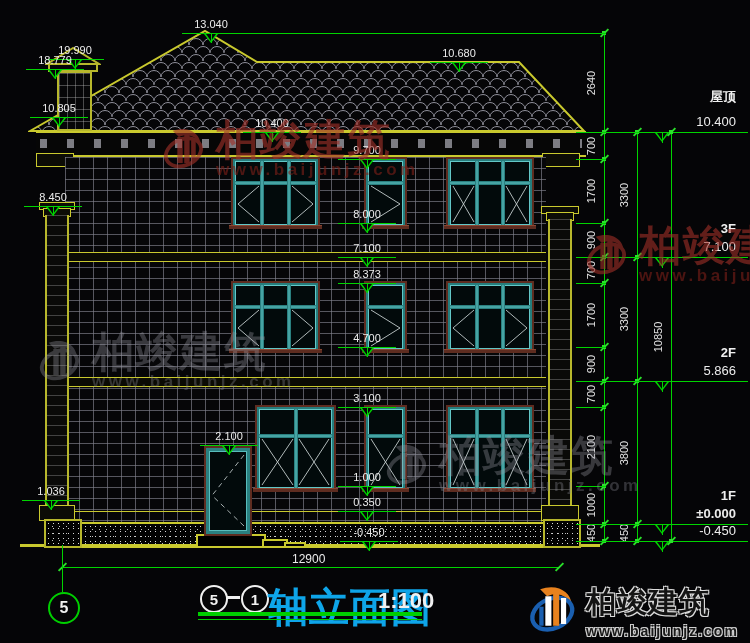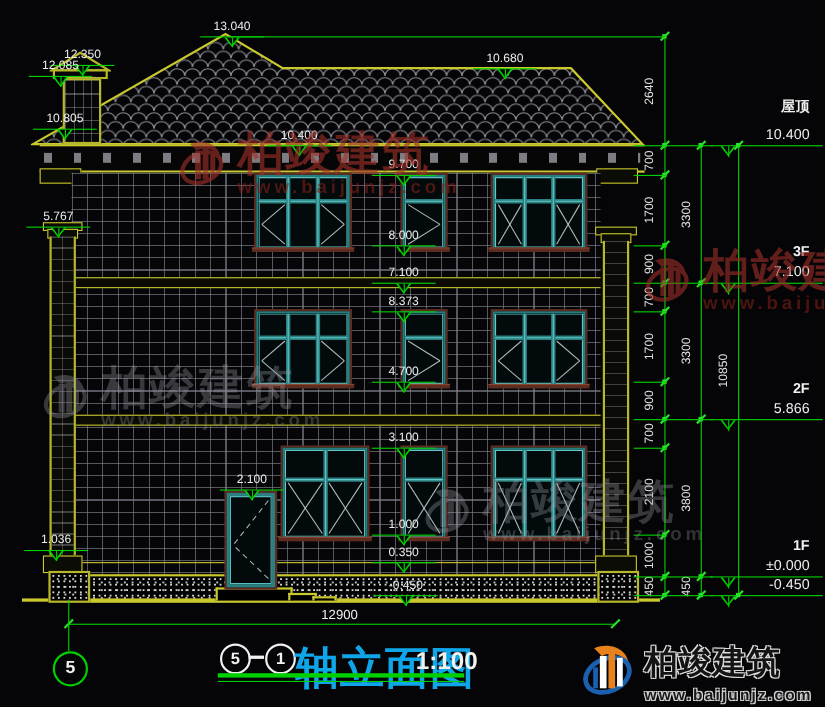--- a/index.html
+++ b/index.html
@@ -232,33 +232,33 @@
       <div class="abs" style="left:444px;top:225px;width:92px;height:3px;background:#5e2c20;border-top:1px solid #8a4530;"></div>
       <div class="abs" style="left:229px;top:349px;width:93px;height:3px;background:#5e2c20;border-top:1px solid #8a4530;"></div>
       <div class="abs" style="left:362px;top:349px;width:47px;height:3px;background:#5e2c20;border-top:1px solid #8a4530;"></div>
       <div class="abs" style="left:444px;top:349px;width:92px;height:3px;background:#5e2c20;border-top:1px solid #8a4530;"></div>
       <div class="abs" style="left:253px;top:488px;width:85px;height:3px;background:#5e2c20;border-top:1px solid #8a4530;"></div>
       <div class="abs" style="left:362px;top:488px;width:47px;height:3px;background:#5e2c20;border-top:1px solid #8a4530;"></div>
       <div class="abs" style="left:444px;top:488px;width:92px;height:3px;background:#5e2c20;border-top:1px solid #8a4530;"></div>
     </div>
 
   <div id="annotations">
-      <div class="lvl-text" style="left:46px;top:44px;width:58px;text-align:center;">12.350</div>
+      <div class="lvl-text" style="left:46px;top:44px;width:58px;text-align:center;">19.990</div>
       <div class="gh" style="left:46px;top:59px;width:58px;"></div>
       <div class="lvl-tri" style="left:68px;top:60px;"></div>
       <div class="gv" style="left:75px;top:60px;height:9px;"></div>
-      <div class="lvl-text" style="left:26px;top:54px;width:58px;text-align:center;">12.085</div>
+      <div class="lvl-text" style="left:26px;top:54px;width:58px;text-align:center;">18.779</div>
       <div class="gh" style="left:26px;top:69px;width:58px;"></div>
       <div class="lvl-tri" style="left:48px;top:70px;"></div>
       <div class="gv" style="left:55px;top:70px;height:9px;"></div>
       <div class="lvl-text" style="left:30px;top:102px;width:58px;text-align:center;">10.805</div>
       <div class="gh" style="left:30px;top:117px;width:58px;"></div>
       <div class="lvl-tri" style="left:52px;top:118px;"></div>
       <div class="gv" style="left:59px;top:118px;height:9px;"></div>
-      <div class="lvl-text" style="left:24px;top:191px;width:58px;text-align:center;">5.767</div>
+      <div class="lvl-text" style="left:24px;top:191px;width:58px;text-align:center;">8.450</div>
       <div class="gh" style="left:24px;top:206px;width:58px;"></div>
       <div class="lvl-tri" style="left:46px;top:207px;"></div>
       <div class="gv" style="left:53px;top:207px;height:9px;"></div>
       <div class="lvl-text" style="left:22px;top:485px;width:58px;text-align:center;">1.036</div>
       <div class="gh" style="left:22px;top:500px;width:58px;"></div>
       <div class="lvl-tri" style="left:44px;top:501px;"></div>
       <div class="gv" style="left:51px;top:501px;height:9px;"></div>
       <div class="lvl-text" style="left:182px;top:18px;width:58px;text-align:center;">13.040</div>
       <div class="gh" style="left:182px;top:33px;width:58px;"></div>
       <div class="lvl-tri" style="left:204px;top:34px;"></div>
@@ -323,21 +323,21 @@
       <div class="rl-value" style="left:666px;top:239px;">7.100</div>
       <div class="gh" style="left:646px;top:381px;width:102px;"></div>
       <div class="lvl-tri" style="left:655px;top:382px;"></div>
       <div class="gv" style="left:662px;top:382px;height:10px;"></div>
       <div class="rl-label" style="left:666px;top:345px;">2F</div>
       <div class="rl-value" style="left:666px;top:363px;">5.866</div>
       <div class="gh" style="left:646px;top:524px;width:102px;"></div>
       <div class="lvl-tri" style="left:655px;top:525px;"></div>
       <div class="gv" style="left:662px;top:525px;height:10px;"></div>
       <div class="rl-label" style="left:666px;top:488px;">1F</div>
-      <div class="rl-value" style="left:666px;top:506px;">±0.000</div>
+      <div class="rl-value" style="left:666px;top:506px;font-weight:bold;">±0.000</div>
       <div class="gh" style="left:646px;top:541px;width:102px;"></div>
       <div class="lvl-tri" style="left:655px;top:542px;"></div>
       <div class="gv" style="left:662px;top:542px;height:10px;"></div>
       <div class="rl-value" style="left:666px;top:523px;">-0.450</div>
       <div class="gv" style="left:604px;top:33px;height:508px;"></div>
       <div class="tick" style="left:599px;top:32px;"></div>
       <div class="abs" style="left:602px;top:31px;width:4px;height:4px;background:#2ae02a;"></div>
       <div class="tick" style="left:599px;top:131px;"></div>
       <div class="abs" style="left:602px;top:130px;width:4px;height:4px;background:#2ae02a;"></div>
       <div class="tick" style="left:599px;top:158px;"></div>

